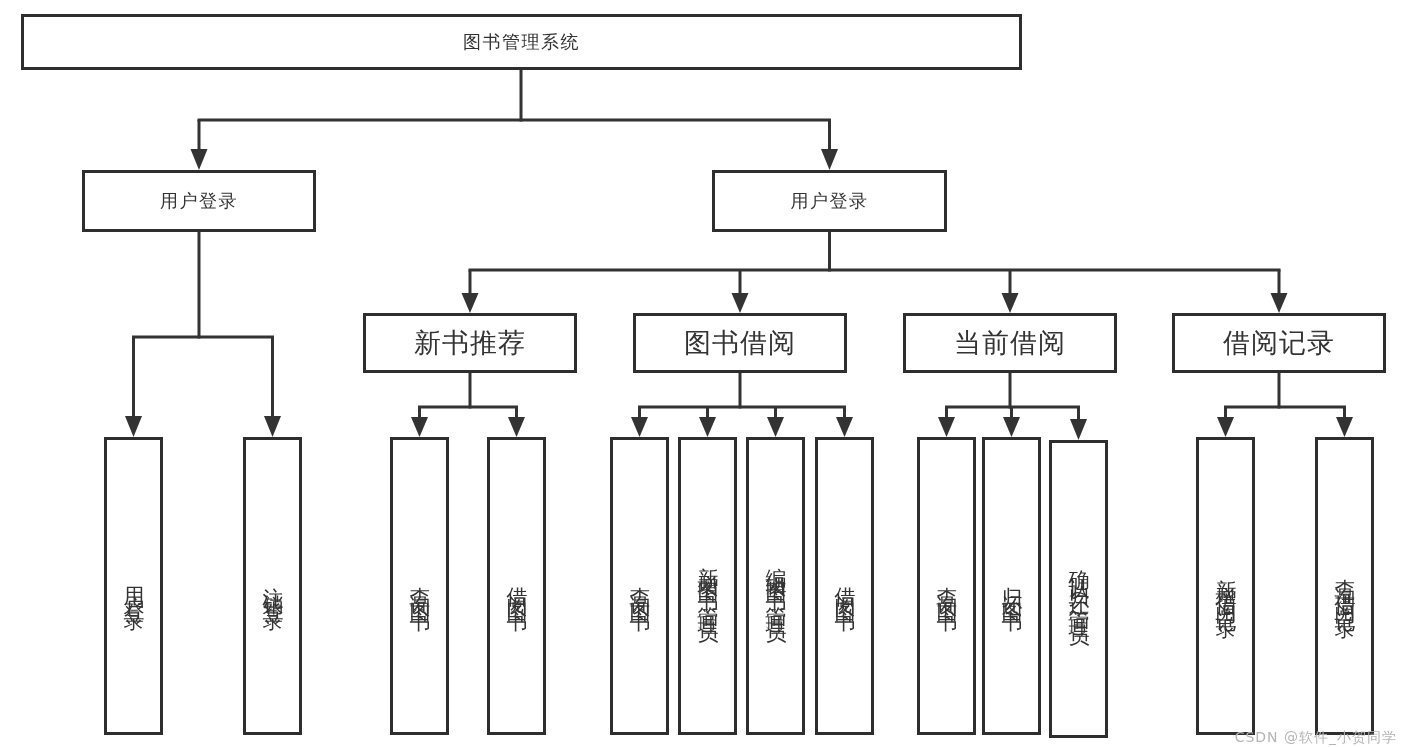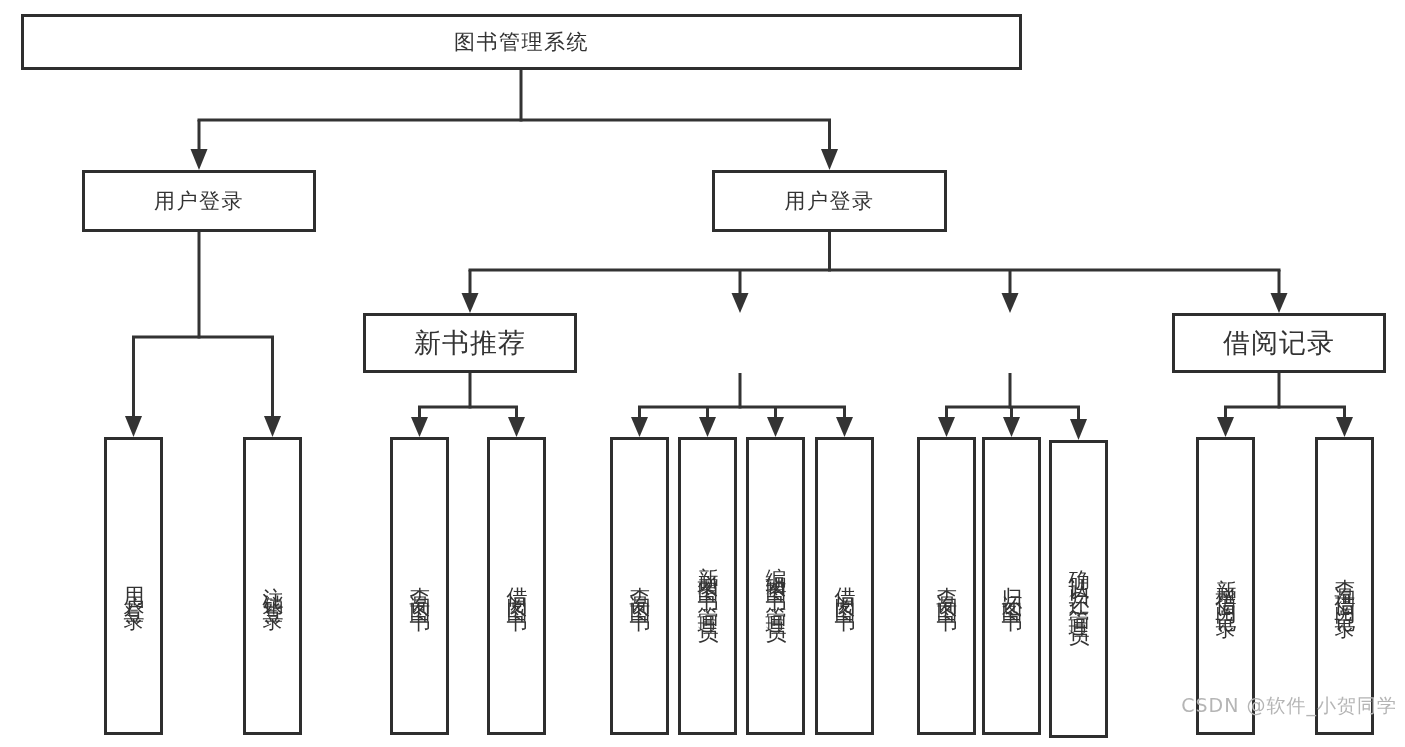--- a/index.html
+++ b/index.html
@@ -18,38 +18,38 @@
   }
   .edges{position:absolute;left:0;top:0;z-index:0;}
   .edges line{stroke:var(--line);stroke-width:3;}
   .edges polygon{fill:var(--line);}
   .box{
     position:absolute;box-sizing:border-box;background:#ffffff;
     border:3px solid var(--box_border);
     display:flex;align-items:center;justify-content:center;
     z-index:1;color:var(--text);
   }
-  .h-label{font-size:21px;letter-spacing:1.5px;white-space:nowrap;}
+  .h-label{font-size:18px;letter-spacing:1.5px;white-space:nowrap;}
   .lvl3 .h-label{font-size:27px;letter-spacing:1px;}
   .leaf{width:59px;height:298px;top:437px;}
   .v-label{
     writing-mode:vertical-rl;text-orientation:mixed;
     font-size:21px;letter-spacing:8px;line-height:1;white-space:nowrap;
   }
   .root-box{left:21px;top:14px;width:1001px;height:56px;}
   .user-box{left:82px;top:170px;width:234px;height:62px;}
   .book-box{left:712px;top:170px;width:235px;height:62px;}
   .lvl3{top:313px;width:214px;height:60px;}
   .recommend-box{left:363px;}
   .borrow-box{left:633px;}
   .current-box{left:903px;}
   .records-box{left:1172px;}
   .watermark{
-    position:absolute;right:8px;bottom:28px;z-index:2;
-    font-size:19px;color:var(--watermark);letter-spacing:1px;white-space:nowrap;
+    position:absolute;right:8px;bottom:0;z-index:2;
+    font-size:14px;color:var(--watermark);letter-spacing:1px;white-space:nowrap;
   }
 </style>
 </head>
 <body>
 
 <div class="canvas">
 
   <svg class="edges" width="1405" height="747">
 
     <g>
@@ -133,20 +133,26 @@
   <div class="box user-box">
     <span class="h-label">用户登录</span>
   </div>
   <div class="box book-box">
     <span class="h-label">用户登录</span>
   </div>
 
   <div class="box lvl3 recommend-box">
     <span class="h-label">新书推荐</span>
   </div>
+  <div class="box lvl3 borrow-box">
+    <span class="h-label">图书借阅</span>
+  </div>
+  <div class="box lvl3 current-box">
+    <span class="h-label">当前借阅</span>
+  </div>
   <div class="box lvl3 records-box">
     <span class="h-label">借阅记录</span>
   </div>
 
   <div class="box leaf" style="left:104px">
     <span class="v-label">用户登录</span>
   </div>
   <div class="box leaf" style="left:243px">
     <span class="v-label">注销登录</span>
   </div>

